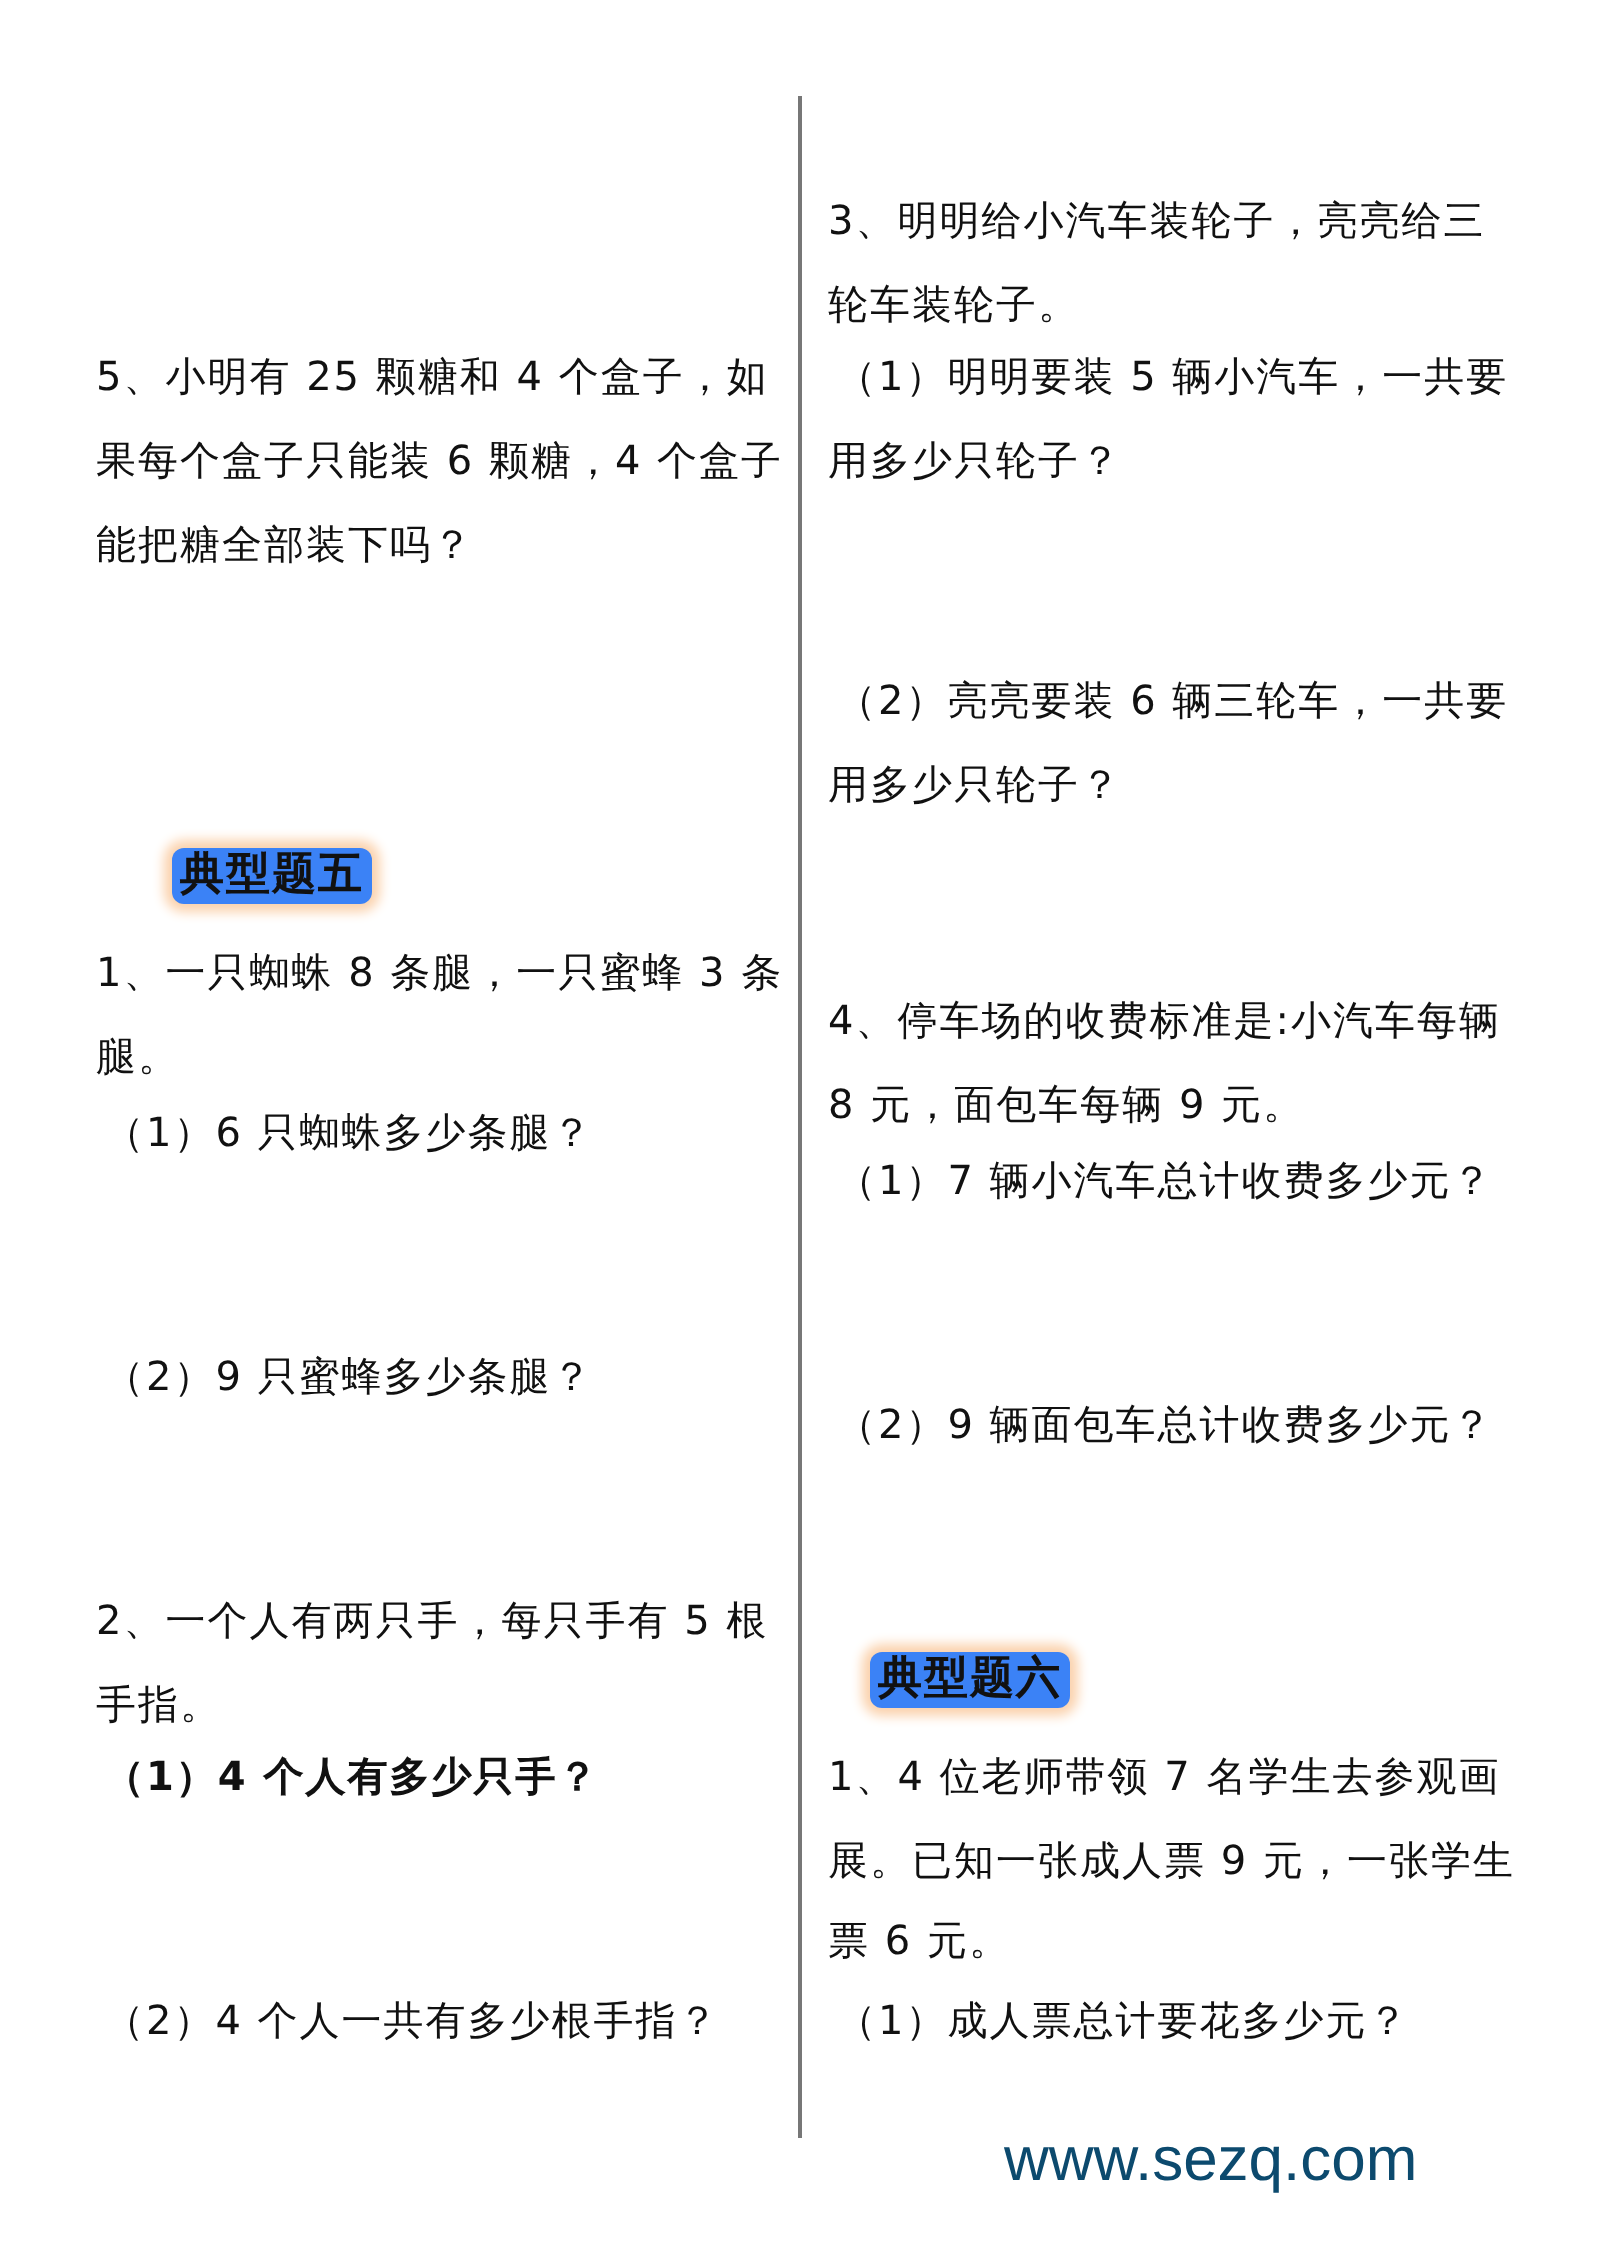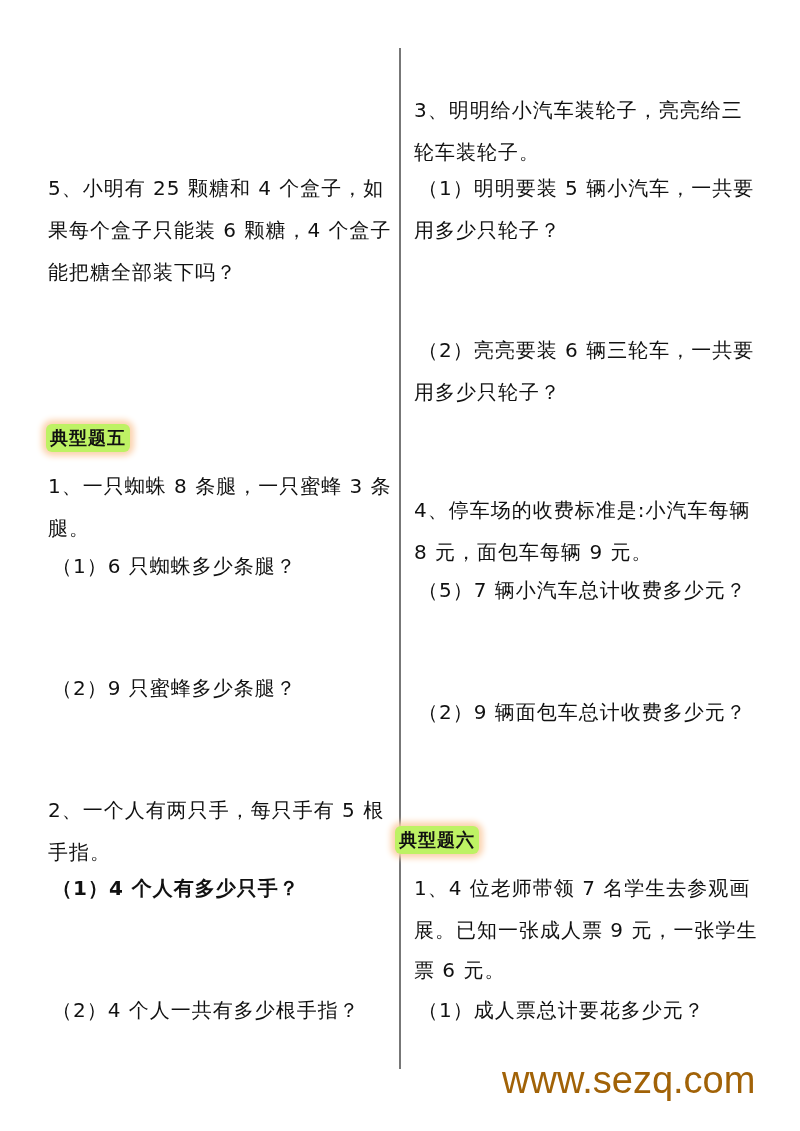--- a/index.html
+++ b/index.html
@@ -25,37 +25,38 @@
     }
     .line {
       position: absolute;
       font-size: 20px;
       line-height: 24px;
       white-space: nowrap;
       letter-spacing: 1px;
     }
     .heading {
       position: absolute;
-      font-size: 18px;
+      font-size: 22px;
       line-height: 24px;
       font-weight: bold;
       padding: 2px 4px;
-      background: #bef264;
+      background: #3b82f6;
       border-radius: 6px;
       box-shadow: 0 0 6px 4px #fbd2ad;
       letter-spacing: 1px;
+      margin-left: 40px;
     }
     .watermark {
       position: absolute;
       left: 502px;
       top: 1058px;
       font-family: "Liberation Sans", "DejaVu Sans", sans-serif;
-      font-size: 38px;
+      font-size: 31px;
       line-height: 44px;
-      color: #a16207;
+      color: #0c4a6e;
       letter-spacing: 0px;
     }
   </style>
 </head>
 <body>
 
 <div class="divider"></div>
 
 <div>
   <div>
@@ -87,21 +88,21 @@
     <div class="line" style="left:414px; top:140px;">轮车装轮子。</div>
     <div class="line" style="left:418px; top:176px;">（1）明明要装 5 辆小汽车，一共要</div>
     <div class="line" style="left:414px; top:218px;">用多少只轮子？</div>
     <div class="line" style="left:418px; top:338px;">（2）亮亮要装 6 辆三轮车，一共要</div>
     <div class="line" style="left:414px; top:380px;">用多少只轮子？</div>
   </div>
 
   <div>
     <div class="line" style="left:414px; top:498px;">4、停车场的收费标准是:小汽车每辆</div>
     <div class="line" style="left:414px; top:540px;">8 元，面包车每辆 9 元。</div>
-    <div class="line" style="left:418px; top:578px;">（5）7 辆小汽车总计收费多少元？</div>
+    <div class="line" style="left:418px; top:578px;">（1）7 辆小汽车总计收费多少元？</div>
     <div class="line" style="left:418px; top:700px;">（2）9 辆面包车总计收费多少元？</div>
   </div>
 
   <div class="heading" style="left:395px; top:826px;text-align:right;">典型题六</div>
 
   <div>
     <div class="line" style="left:414px; top:876px;">1、4 位老师带领 7 名学生去参观画</div>
     <div class="line" style="left:414px; top:918px;">展。已知一张成人票 9 元，一张学生</div>
     <div class="line" style="left:414px; top:958px;">票 6 元。</div>
     <div class="line" style="left:418px; top:998px;">（1）成人票总计要花多少元？</div>

